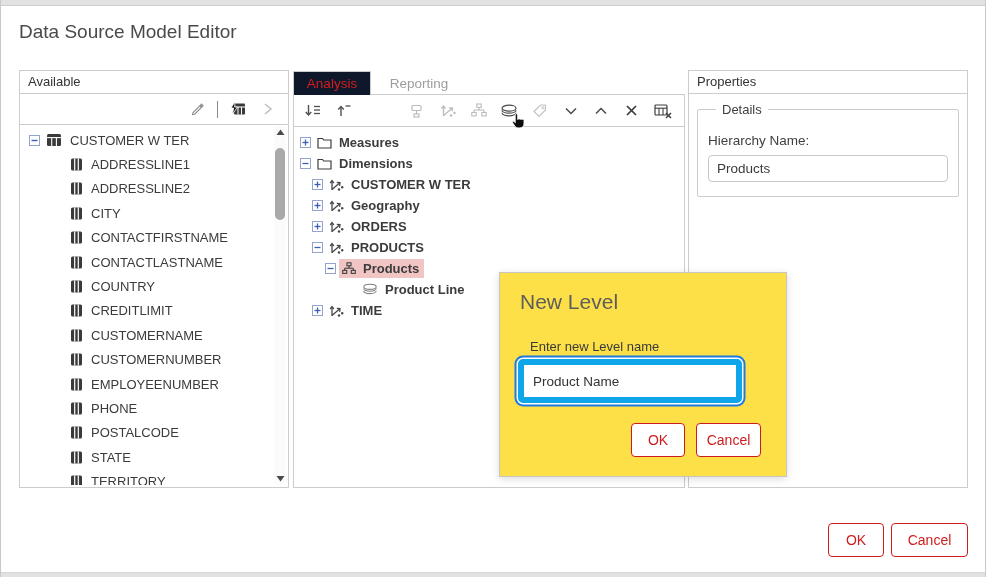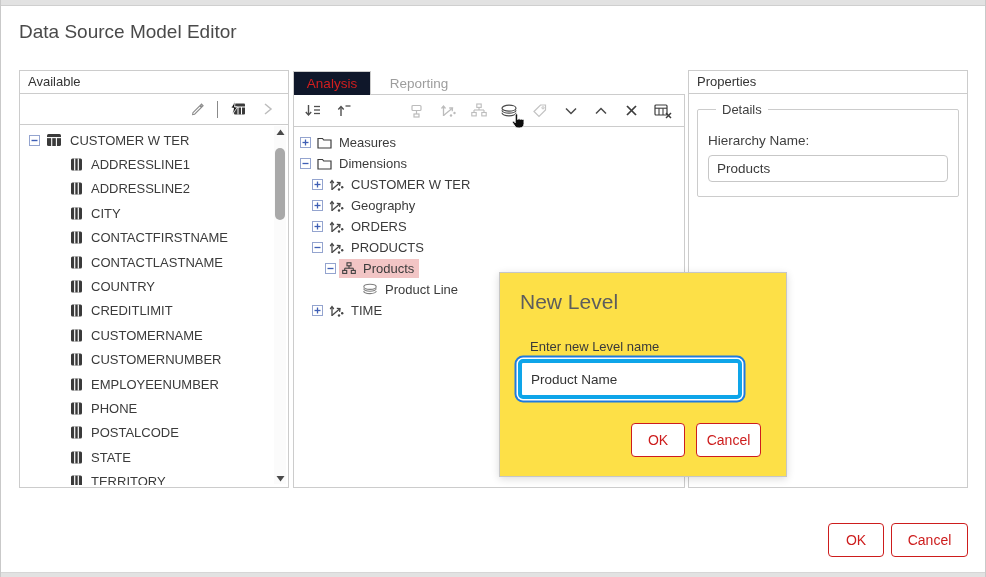--- a/index.html
+++ b/index.html
@@ -39,21 +39,21 @@
   
   .tab { position:absolute; height:24px; font-size:13.5px; display:flex; align-items:center; justify-content:center; cursor:pointer; }
   .tab-analysis { left:292px; top:71px; width:78px; background:#0f172a; border:1px solid #ccc; border-bottom:none; color:#d21e1e; z-index:3; }
   .tab-reporting { left:378px; top:71px; width:80px; color:#9d9d9d; }
   .model-box { left:292px; top:94px; width:392px; height:394px; }
   .model-toolbar { position:relative; height:32px; border-bottom:1px solid #cccccc; display:flex; align-items:center; padding-left:10px; }
   .model-toolbar .icon-btn { margin-right:12px; }
   .model-toolbar .grp-spacer { width:46px; }
   .hand-cursor { position:absolute; left:216px; top:17px; z-index:6; }
 
-  .mtree { padding-top:5px; }
+  .mtree { padding-top:5px;font-weight:bold; }
   .mrow { height:21px; display:flex; align-items:center; font-size:13px; color:#3b3b3b; white-space:nowrap; cursor:default; }
   .ind0 { padding-left:6px; } .ind1 { padding-left:18px; } .ind2 { padding-left:31px; } .ind3 { padding-left:62px; }
   .mrow .micon { margin-left:6px; }
   .mrow .mlbl { margin-left:7px; }
   .sel-wrap { display:flex; align-items:center; background:#f2c5c5; padding:2px 5px 2px 3px; margin-left:3px; }
   .sel-wrap .micon { margin-left:0; }
 
   
   .panel-props { left:687px; top:70px; width:280px; height:418px; }
   .details-fieldset { margin:8px 8px 0 8px; border:1px solid #cccccc; border-radius:2px; padding:4px 10px 14px 10px; }
@@ -61,21 +61,21 @@
   .prop-label { font-size:13.5px; color:#3f3f3f; margin:12px 0 7px 0; }
   .text-input { width:100%; height:27px; border:1px solid #c7c7c7; border-radius:4px; padding:0 8px;
                 font-size:13.5px; color:#3b3b3b; font-family:inherit; background:#fff; }
 
   
   .modal { position:absolute; left:498px; top:272px; width:288px; height:205px; background:#fde047;
            border:1px solid #c6c6c6; box-shadow:0 2px 8px rgba(0,0,0,0.14); z-index:10; }
   .modal-title { position:absolute; left:20px; top:17px; font-size:21px; color:#5d5d5d; font-weight:400; }
   .modal-label { position:absolute; left:30px; top:66px; font-size:13px; color:#3a3a3a; }
   .modal-input { position:absolute; left:18px; top:86px; width:224px; height:27px;
-                 border:4px solid #0ea5e9; border-radius:5px; padding:16px 9px; font-size:13.5px; color:#333;
+                 border:6px solid #0ea5e9; border-radius:5px; padding:16px 9px; font-size:13.5px; color:#333;
                  font-family:inherit; outline:none;
                  box-shadow:0 0 0 1.5px #ffffff, 0 0 0 3.5px #1e7ae0; }
   .btn-red { background:#fff; border:1px solid #cd1d1d; border-radius:4px; color:#cd1d1d;
              font-size:14px; font-family:inherit; cursor:pointer; display:flex; align-items:center; justify-content:center; }
   .modal-ok     { position:absolute; left:131px; top:150px; width:54px; height:34px; }
   .modal-cancel { position:absolute; left:196px; top:150px; width:65px; height:34px; }
 
   
   .footer-ok     { position:absolute; left:827px; top:523px; width:56px; height:34px; }
   .footer-cancel { position:absolute; left:890px; top:523px; width:77px; height:34px; }

